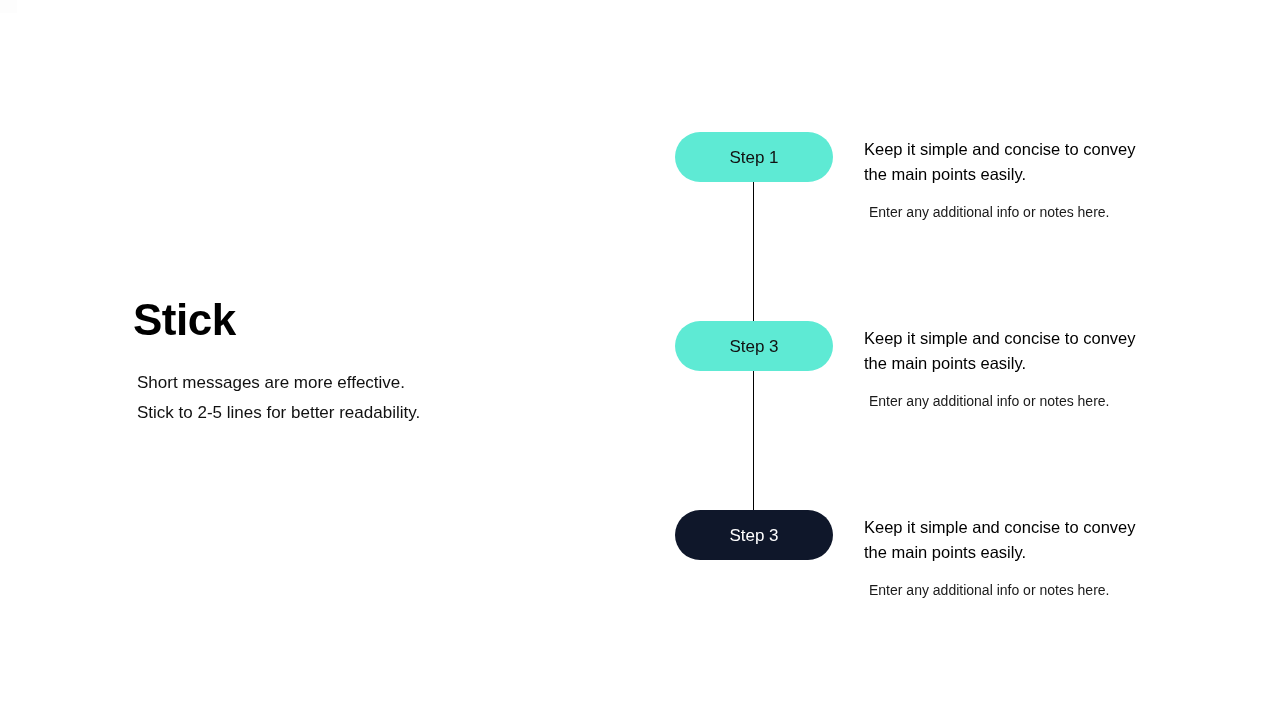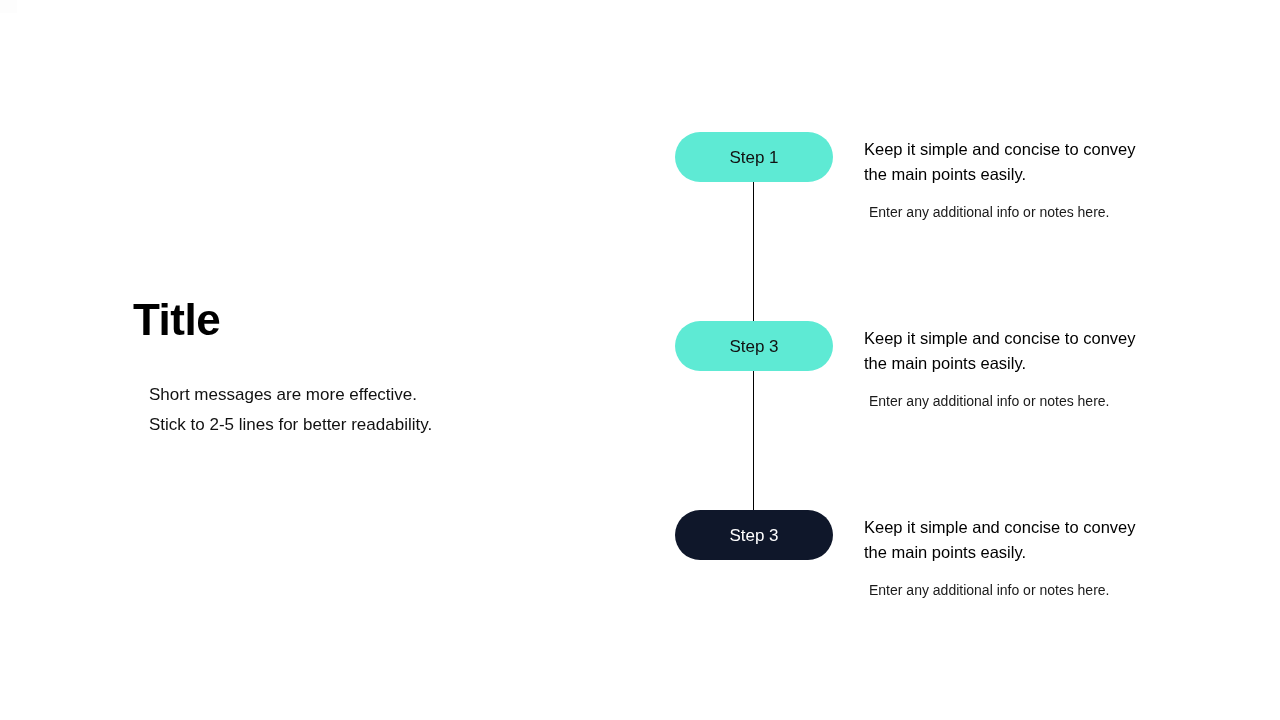--- a/index.html
+++ b/index.html
@@ -40,21 +40,21 @@
   }
   .page-title {
     font-size: 44px;
     font-weight: bold;
     line-height: 1.08;
     letter-spacing: -0.5px;
     margin: 0;
     color: #000000;
   }
   .subtitle {
-    margin: 16px;
+    margin: 4px;
     padding-top: 20px;
     font-size: 17px;
     line-height: 30px;
     color: #111111;
   }
   .subtitle-line {
     display: block;
     white-space: nowrap;
   }
 
@@ -130,21 +130,21 @@
   }
 </style>
 </head>
 <body>
 
 <div class="slide">
 
   <div class="corner-artifact"></div>
 
   <div class="left-col">
-    <h1 class="page-title">Title</h1>
+    <h1 class="page-title">Stick</h1>
     <p class="subtitle">
       <span class="subtitle-line">Short messages are more effective.</span>
       <span class="subtitle-line">Stick to 2-5 lines for better readability.</span>
     </p>
   </div>
 
   <div class="timeline">
 
     <div class="step-row">
       <div class="connector"></div>

